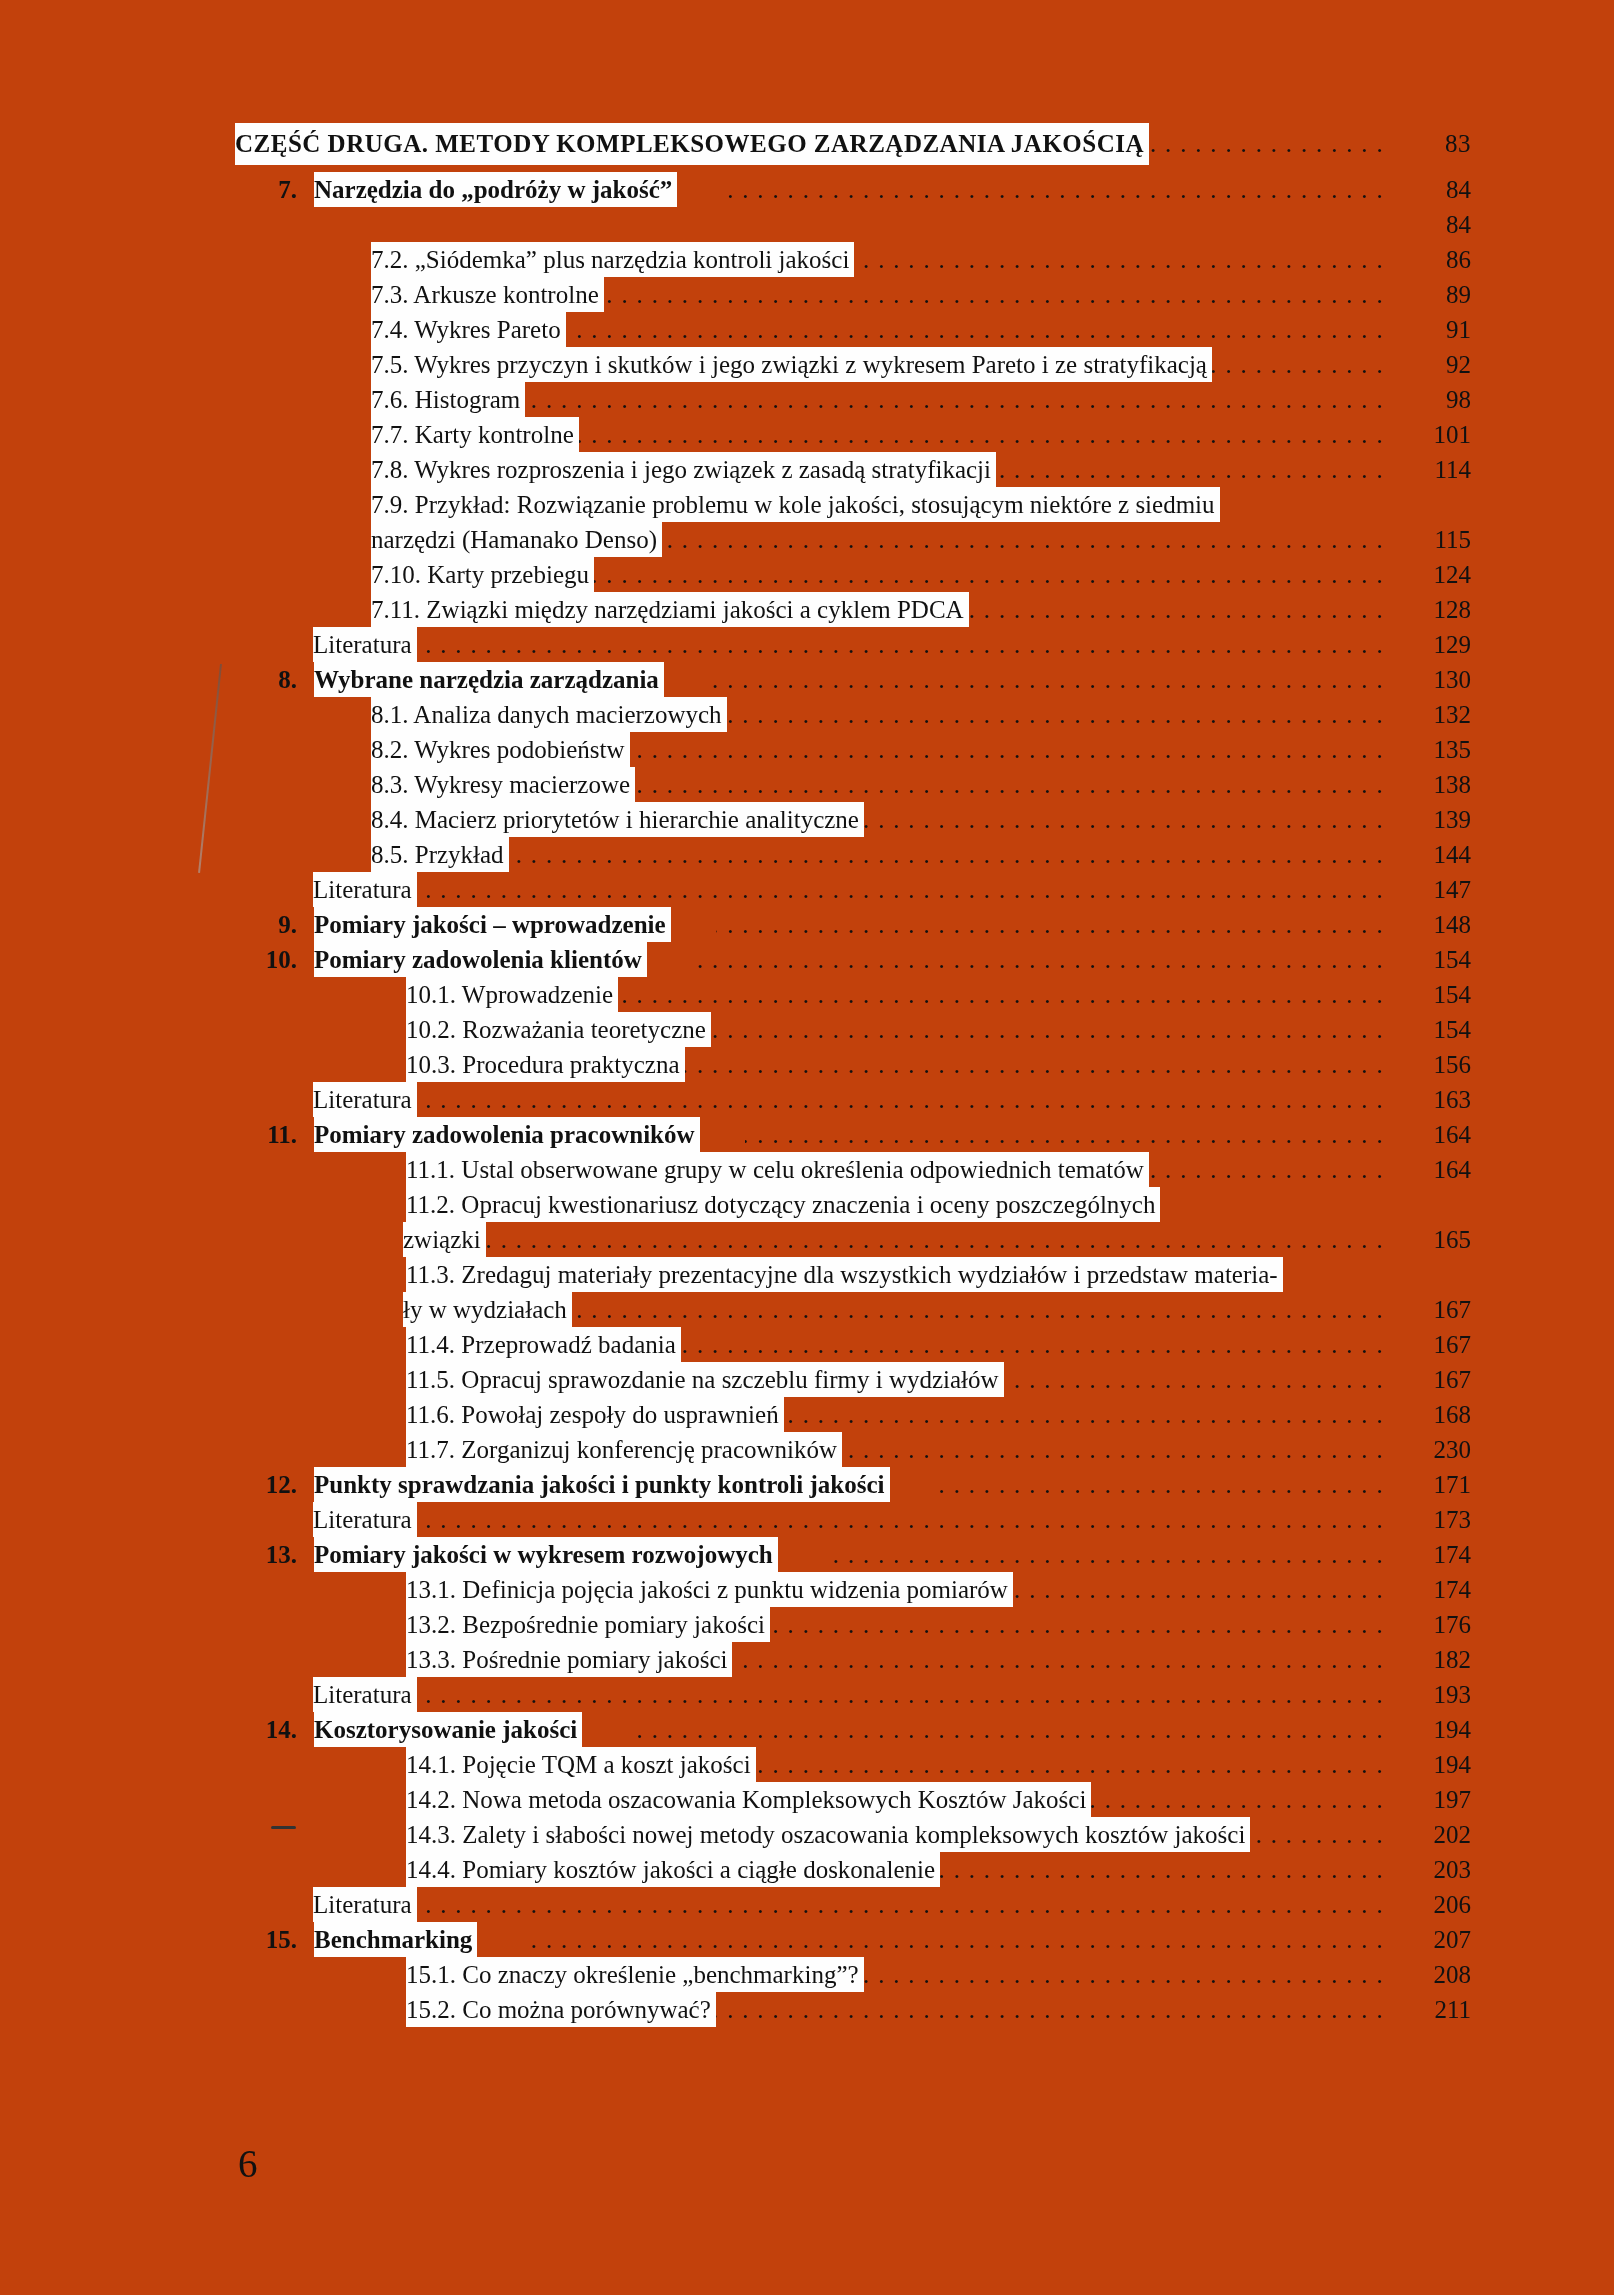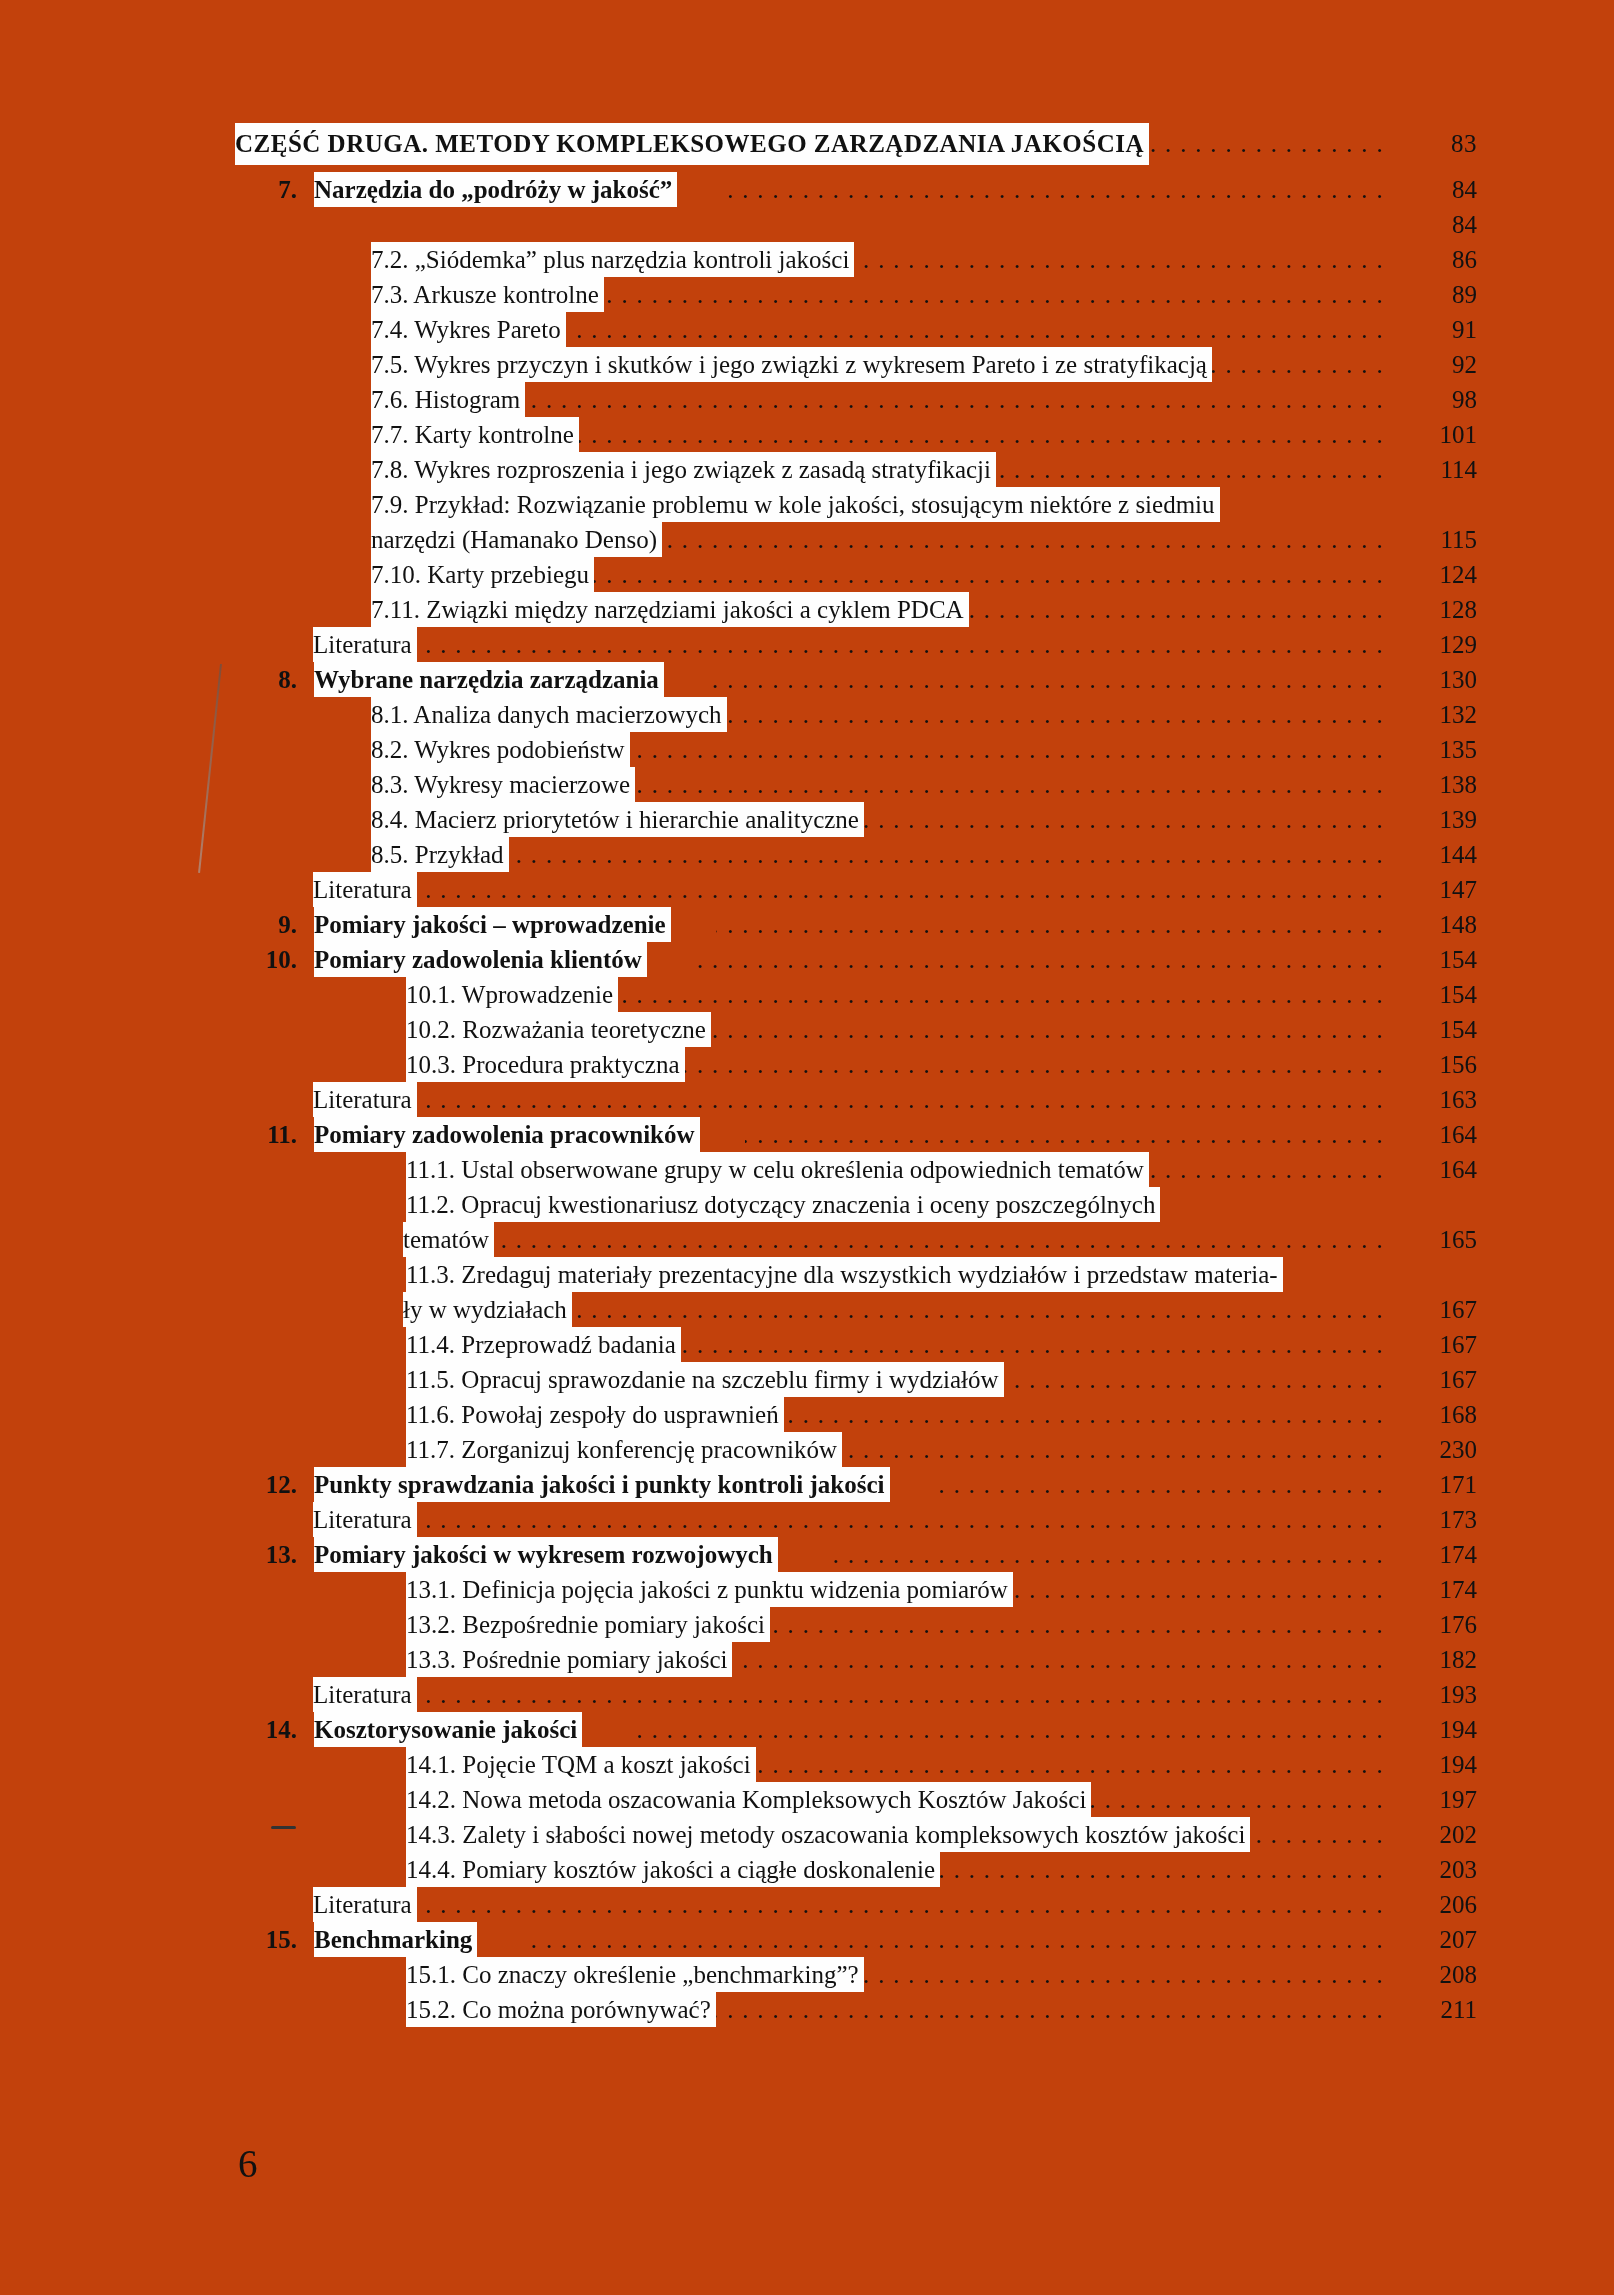--- a/index.html
+++ b/index.html
@@ -10,21 +10,21 @@
   .row { position: relative; height: 35px; line-height: 35px; font-size: 25px; white-space: nowrap; }
   .row.heading { height: 42px; line-height: 42px; font-weight: bold; font-size: 25px; letter-spacing: 0.5px; margin-bottom: 6.7px; }
   .row.chapter { font-weight: bold; }
   .num { position: absolute; top: 0; }
   .chapter .num { right: calc(1252px - 62px); text-align: right; }
   .entry { position: absolute; left: 0; top: 0; right: 103px; display: flex; }
   .title { white-space: nowrap; padding-right: 5px; background: #fefefe; position: relative; z-index: 1; }
   .leader { flex: 1; overflow: hidden; position: relative; }
   .leader::before { content: ". . . . . . . . . . . . . . . . . . . . . . . . . . . . . . . . . . . . . . . . . . . . . . . . . . . . . . . . . . . . . . . . . . . . . . . . . . . . . . . . . . . . . . . . . . . . . . . ";
                     position: absolute; right: 0; white-space: nowrap; font-weight: normal; letter-spacing: 1.3px; }
-  .page-num { position: absolute; right: 10px; top: 0; text-align: left; font-weight: normal; }
+  .page-num { position: absolute; right: 16px; top: 0; text-align: left; font-weight: normal; }
   .heading .page-num { font-weight: normal; }
   .chapter .entry { left: 79px; gap: 45px; }
   .sec .entry { left: 136px; }
   .sec.wide .entry { left: 155px; margin-left: 16px; }
   .lit .entry { left: 78px; }
   .cont .entry { left: 136px; }
   .cont.wide .entry { left: 168px; }
   .row.multiline-first .entry .leader { visibility: hidden; }
   .footer-num { position: absolute; left: 238px; top: 2141px; font-size: 39px; }
   .margin-line { position: absolute; left: 220px; top: 664px; width: 1.7px; height: 210px;
@@ -253,21 +253,21 @@
         </div>
         <div class="row sec multiline-first wide">
           <div class="entry">
             <span class="title">11.2. Opracuj kwestionariusz dotyczący znaczenia i oceny poszczególnych</span>
             <span class="leader"></span>
           </div>
           <span class="page-num"></span>
         </div>
         <div class="row cont wide">
           <div class="entry">
-            <span class="title">tematów</span>
+            <span class="title">związki</span>
             <span class="leader"></span>
           </div>
           <span class="page-num">165</span>
         </div>
         <div class="row sec multiline-first wide">
           <div class="entry">
             <span class="title">11.3. Zredaguj materiały prezentacyjne dla wszystkich wydziałów i przedstaw materia-</span>
             <span class="leader"></span>
           </div>
           <span class="page-num"></span>

